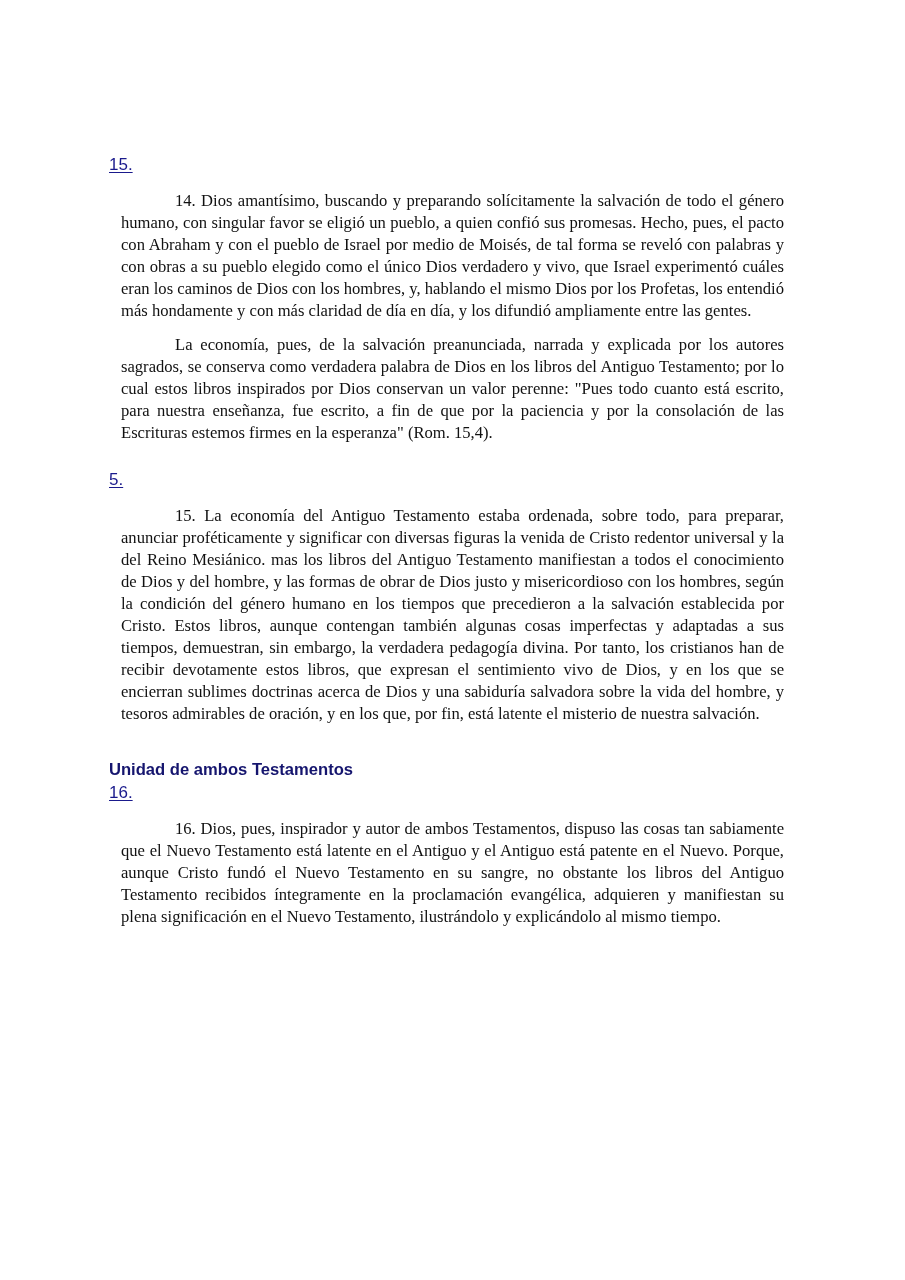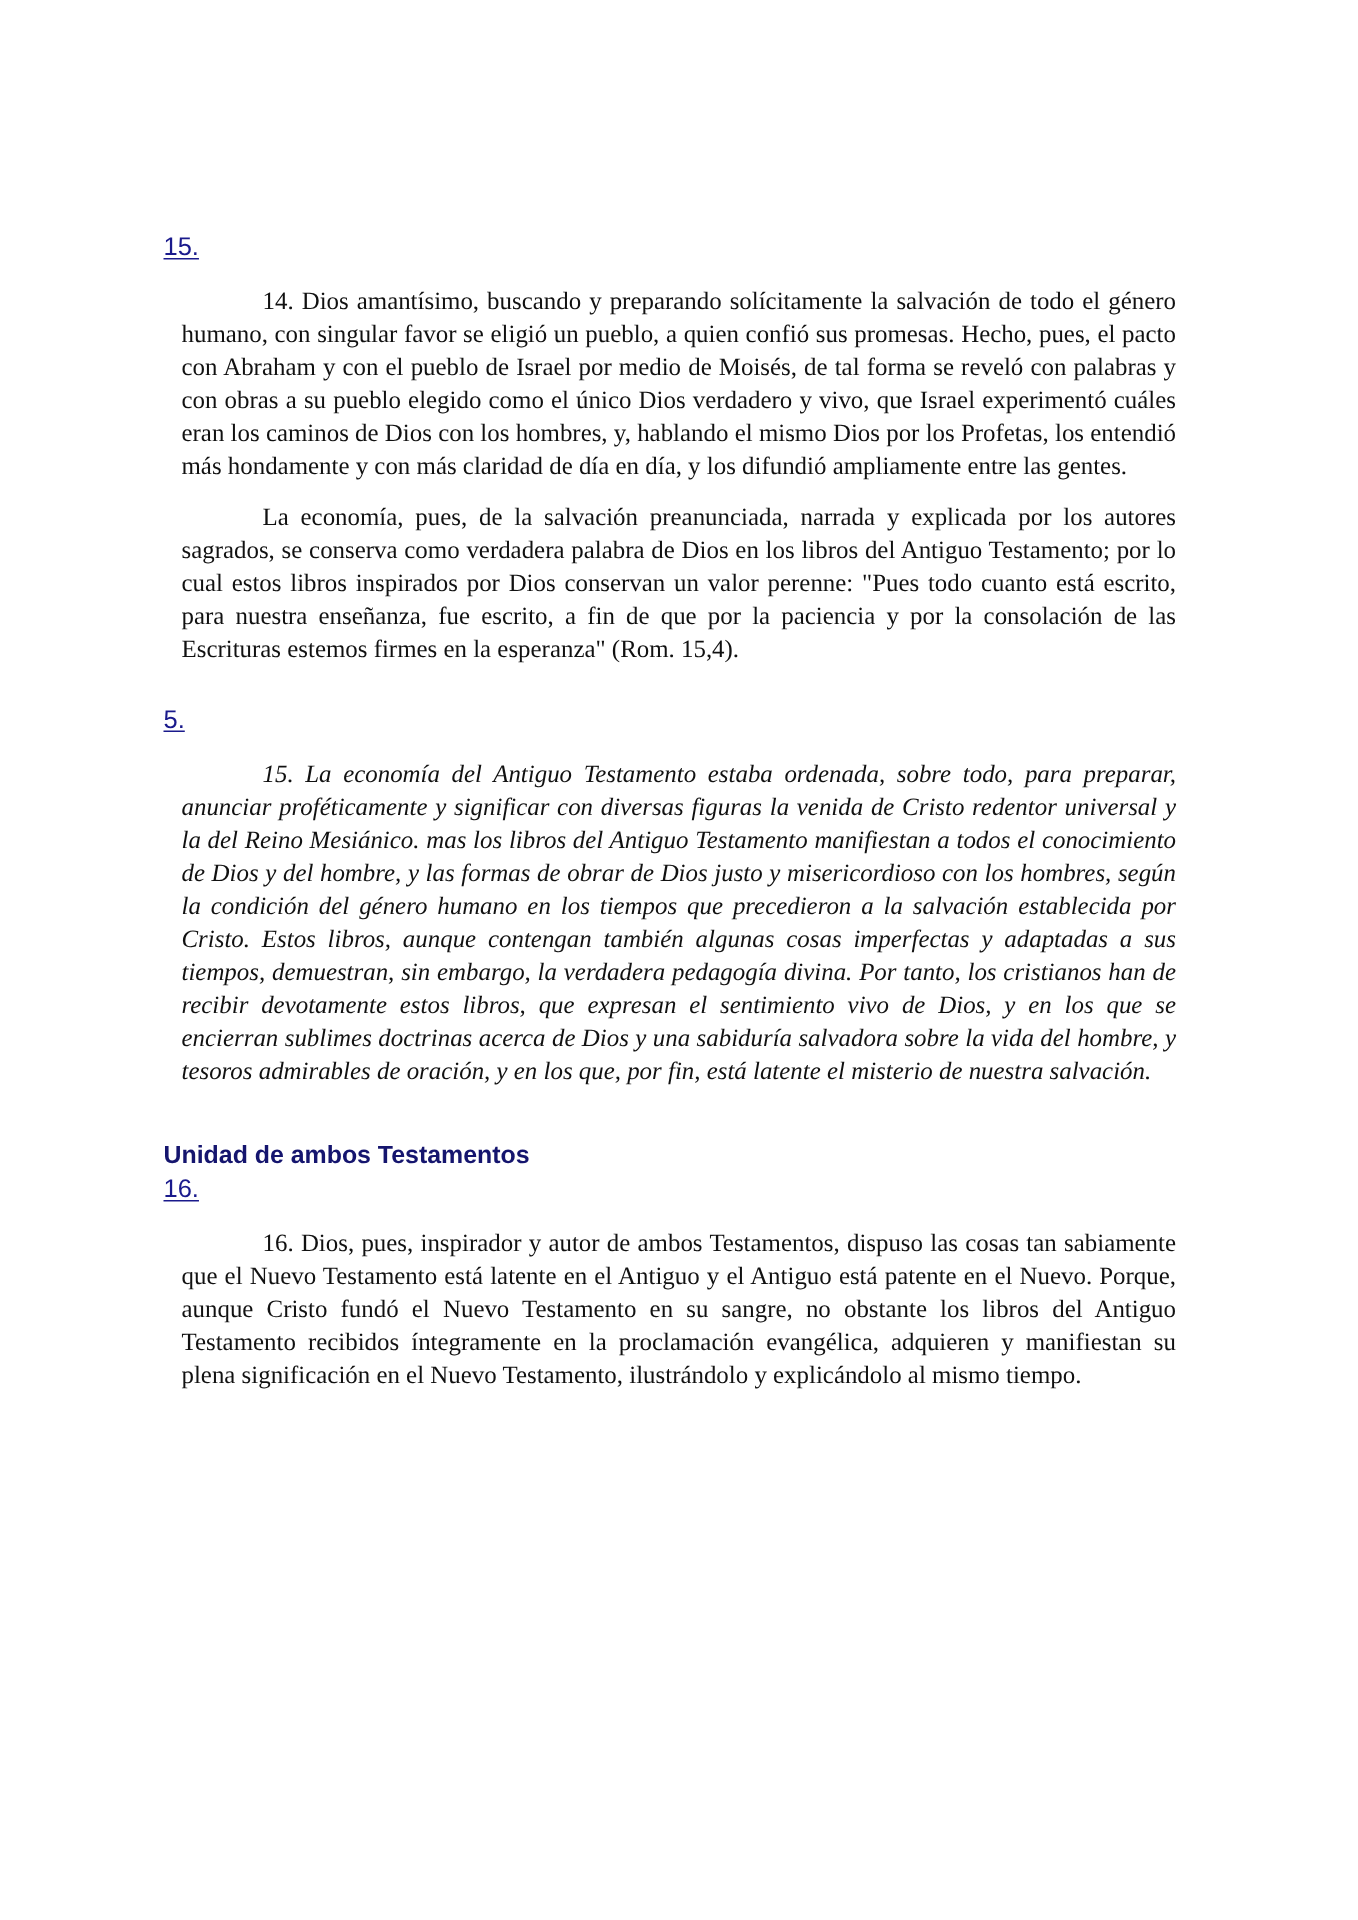--- a/index.html
+++ b/index.html
@@ -43,21 +43,21 @@
       font-weight: bold;
       font-size: 16.6px;
       color: #15156e;
       margin: 0;
       line-height: 22px;
     }
     .block-14-link { margin-top: 0; }
     .block-14-para { margin-top: 13px; }
     .h-importancia { margin-top: 34px; }
     .block-15-link { margin-top: 24px; }
-    .block-15-para { margin-top: 13px; font-style: italic; }
+    .block-15-para { margin-top: 13px; }
     .h-unidad { margin-top: 34px; }
     .block-16-link { }
     .block-16-para { margin-top: 13px; }
   </style>
 </head>
 <body>
 
 <div class="page">
 
   <div>

